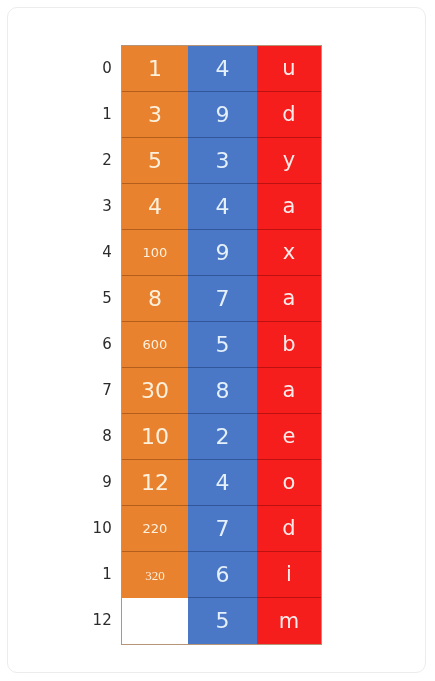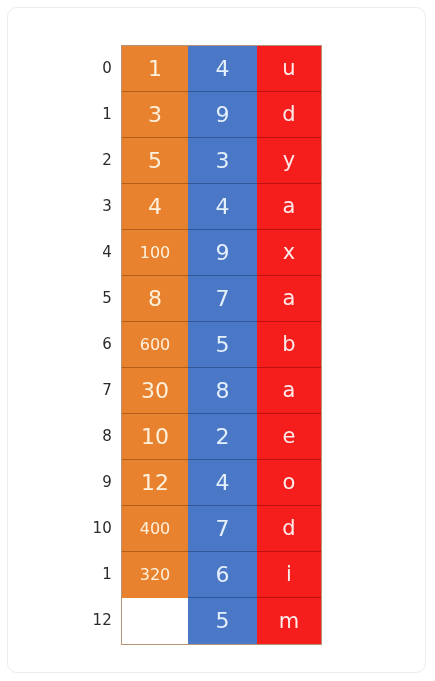--- a/index.html
+++ b/index.html
@@ -79,22 +79,22 @@
     font-weight: 400;
   }
 
   
   .col-a .cell {
     background: #e9822f;
     color: #fdf1dd;
     border-bottom: 1px solid rgba(150, 75, 15, 0.65);
     font-size: 22px;
   }
-  .col-a .cell.small { font-size: 16px; }
-  .col-a .cell:last-child { border-bottom: none; }
+  .col-a .cell.small { font-size: 13px; }
+  .col-a .cell:last-child { border-bottom: none; font-family: Liberation Serif, serif; }
 
   
   .col-b .cell {
     background: #4a77c6;
     color: #e4f0fb;
     border-bottom: 1px solid rgba(30, 60, 120, 0.55);
     font-size: 22px;
   }
   .col-b .cell:last-child { border-bottom: none; }
 
@@ -136,21 +136,21 @@
         <div class="cell">1</div>
         <div class="cell">3</div>
         <div class="cell">5</div>
         <div class="cell">4</div>
         <div class="cell small">100</div>
         <div class="cell">8</div>
         <div class="cell small">600</div>
         <div class="cell">30</div>
         <div class="cell">10</div>
         <div class="cell">12</div>
-        <div class="cell small">400</div>
+        <div class="cell small">220</div>
         <div class="cell small">320</div>
       </div>
 
       <div class="data-col col-b">
         <div class="cell">4</div>
         <div class="cell">9</div>
         <div class="cell">3</div>
         <div class="cell">4</div>
         <div class="cell">9</div>
         <div class="cell">7</div>

